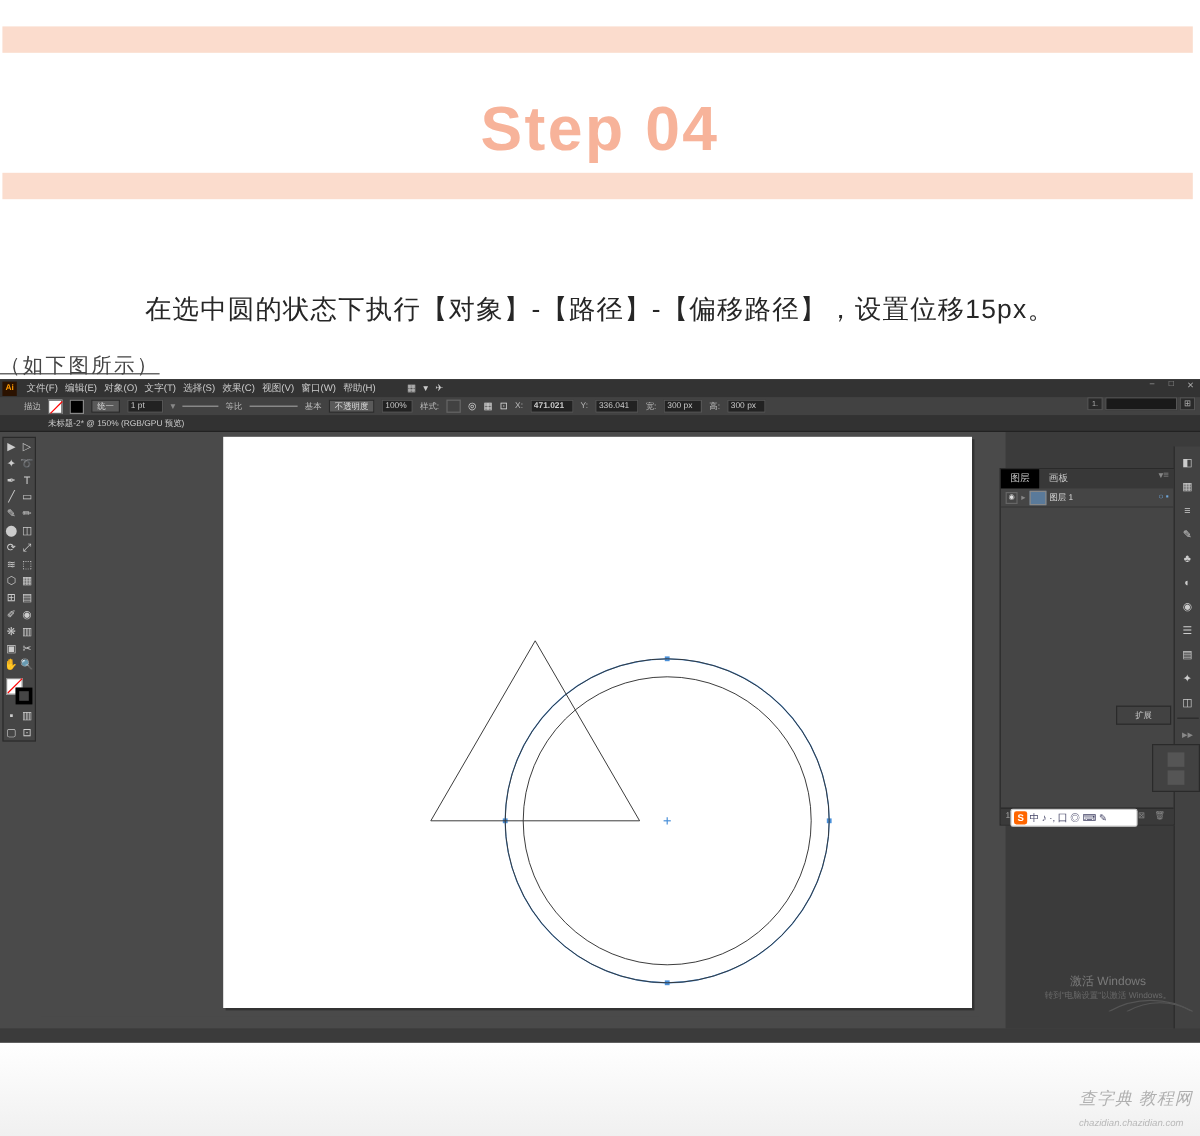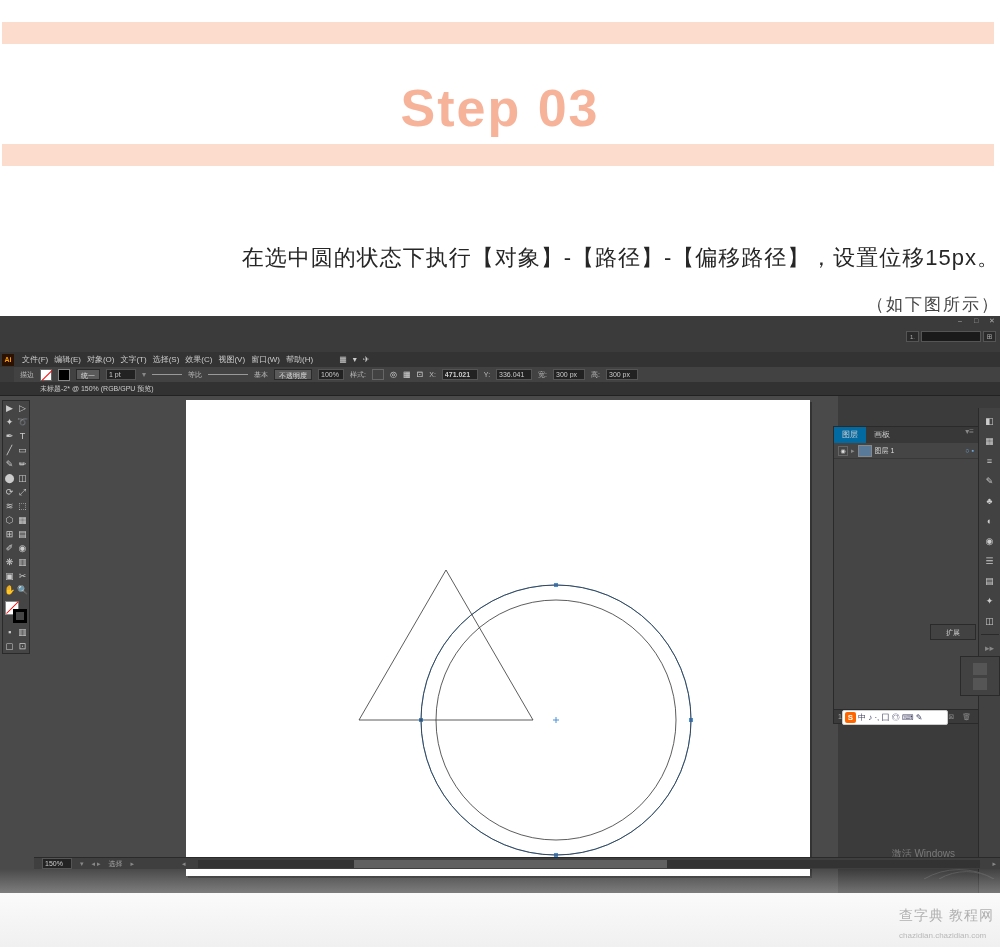--- a/index.html
+++ b/index.html
@@ -35,75 +35,74 @@
     font-size: 52px;
     font-weight: bold;
     color: #f7b39a;
     letter-spacing: 2px;
     font-family: "Arial", sans-serif;
   }
   .instruction {
     position: absolute;
     top: 243px;
     width: 1000px;
-    text-align: right;
+    text-align: center;
     font-size: 22px;
     color: #262626;
     letter-spacing: 1px;
   }
   .sub-instruction {
     position: absolute;
     top: 293px;
     width: 1000px;
-    text-align: right;
+    text-align: left;
     font-size: 17px;
     color: #444;
     letter-spacing: 2px;
+    text-decoration: underline;
   }
   
   .ai-window {
     position: absolute;
     left: 0;
     top: 316px;
     width: 1000px;
     height: 553px;
     background: #3b3b3b;
   }
   .ai-menubar {
     height: 15px;
     background: #333333;
     display: flex;
     align-items: center;
     padding-left: 2px;
     gap: 6px;
     font-size: 8px;
     color: #ccc;
-    margin-top: 36px;
   }
   .ai-logo {
     width: 12px; height: 12px;
     background: #2b1200;
     color: #ff9a00;
     font-size: 7px;
     font-weight: bold;
     display: flex;
     align-items: center;
     justify-content: center;
     margin-right: 2px;
   }
   .ai-tabbar {
     height: 15px;
     background: #424242;
     display: flex;
     align-items: center;
-    padding-left: 6px;
+    padding-left: 20px;
     font-size: 8px;
     color: #ddd;
     gap: 6px;
-    margin-left: 14px;
   }
   .swatch-none {
     width: 12px; height: 12px;
     border: 1px solid #666;
     background: #fff;
     position: relative;
   }
   .swatch-none::after {
     content: '';
     position: absolute;
@@ -272,21 +271,21 @@
   .lp-tabs {
     height: 16px;
     display: flex;
     font-size: 8px;
     color: #ccc;
     background: #383838;
   }
   .lp-tab {
     padding: 2px 8px;
   }
-  .lp-tab.act { background: #0369a1; }
+  .lp-tab.act { background: #000000; }
   .lp-row {
     height: 16px;
     display: flex;
     align-items: center;
     font-size: 7px;
     color: #ddd;
     padding-left: 4px;
     gap: 3px;
     border-bottom: 1px solid #383838;
   }
@@ -379,20 +378,21 @@
     text-align: center;
     line-height: 11px;
   }
   .watermark {
     position: absolute;
     right: 6px;
     bottom: 6px;
     font-size: 14px;
     color: #b0b0b0;
     letter-spacing: 1px;
+    font-style: italic;
   }
   .watermark .sm { font-size: 8px; letter-spacing: 0; color: #b8b8b8; }
   .bottom-gradient {
     position: absolute;
     left: 0;
     bottom: 0;
     width: 1000px;
     height: 78px;
     background: linear-gradient(to bottom, rgba(255,255,255,0) 0%, #f0f0f0 100%);
     pointer-events: none;
@@ -432,21 +432,21 @@
     right: 6px;
     bottom: 14px;
     width: 80px;
     height: 80px;
   }
 </style>
 </head>
 <body>
 
 <div class="top-bar-1"></div>
-<div class="step-title">Step 03</div>
+<div class="step-title">Step 04</div>
 <div class="top-bar-2"></div>
 
 <div class="instruction">在选中圆的状态下执行【对象】-【路径】-【偏移路径】，设置位移15px。</div>
 <div class="sub-instruction">（如下图所示）</div>
 
 <div class="ai-window">
 
   <div class="ai-menubar">
     <div class="ai-logo">Ai</div>
     <span>文件(F)</span>
@@ -653,32 +653,20 @@
       <div class="win-activate-sub">转到"电脑设置"以激活 Windows。</div>
     </div>
 
     <svg class="deco-arcs">
       <path d="M 80 80 A 70 70 0 0 0 10 80" fill="none" stroke="#555" stroke-width="1"></path>
       <path d="M 80 80 A 55 55 0 0 0 25 80" fill="none" stroke="#555" stroke-width="1"></path>
     </svg>
 
   </div>
 
-  <div class="scroll-h">
-    <input class="tab-input" style="width: 30px;" value="150%">
-    <span style="color:#888">▾</span>
-    <span style="color:#888">◂ ▸</span>
-    <span>选择</span>
-    <span style="color:#888">▸</span>
-    <span style="margin-left:40px;color:#888">◂</span>
-    <div style="flex:1;height:8px;background:#333;margin:0 4px">
-      <div style="width:40%;height:100%;background:#606060;margin-left:20%"></div>
-    </div>
-    <span style="color:#888;margin-right:4px">▸</span>
-  </div>
 
 </div>
 
 <div class="bottom-gradient"></div>
 
 <div class="watermark">
   <span>查字典  教程网</span><br>
   <span class="sm">chazidian.chazidian.com</span>
 </div>
 

